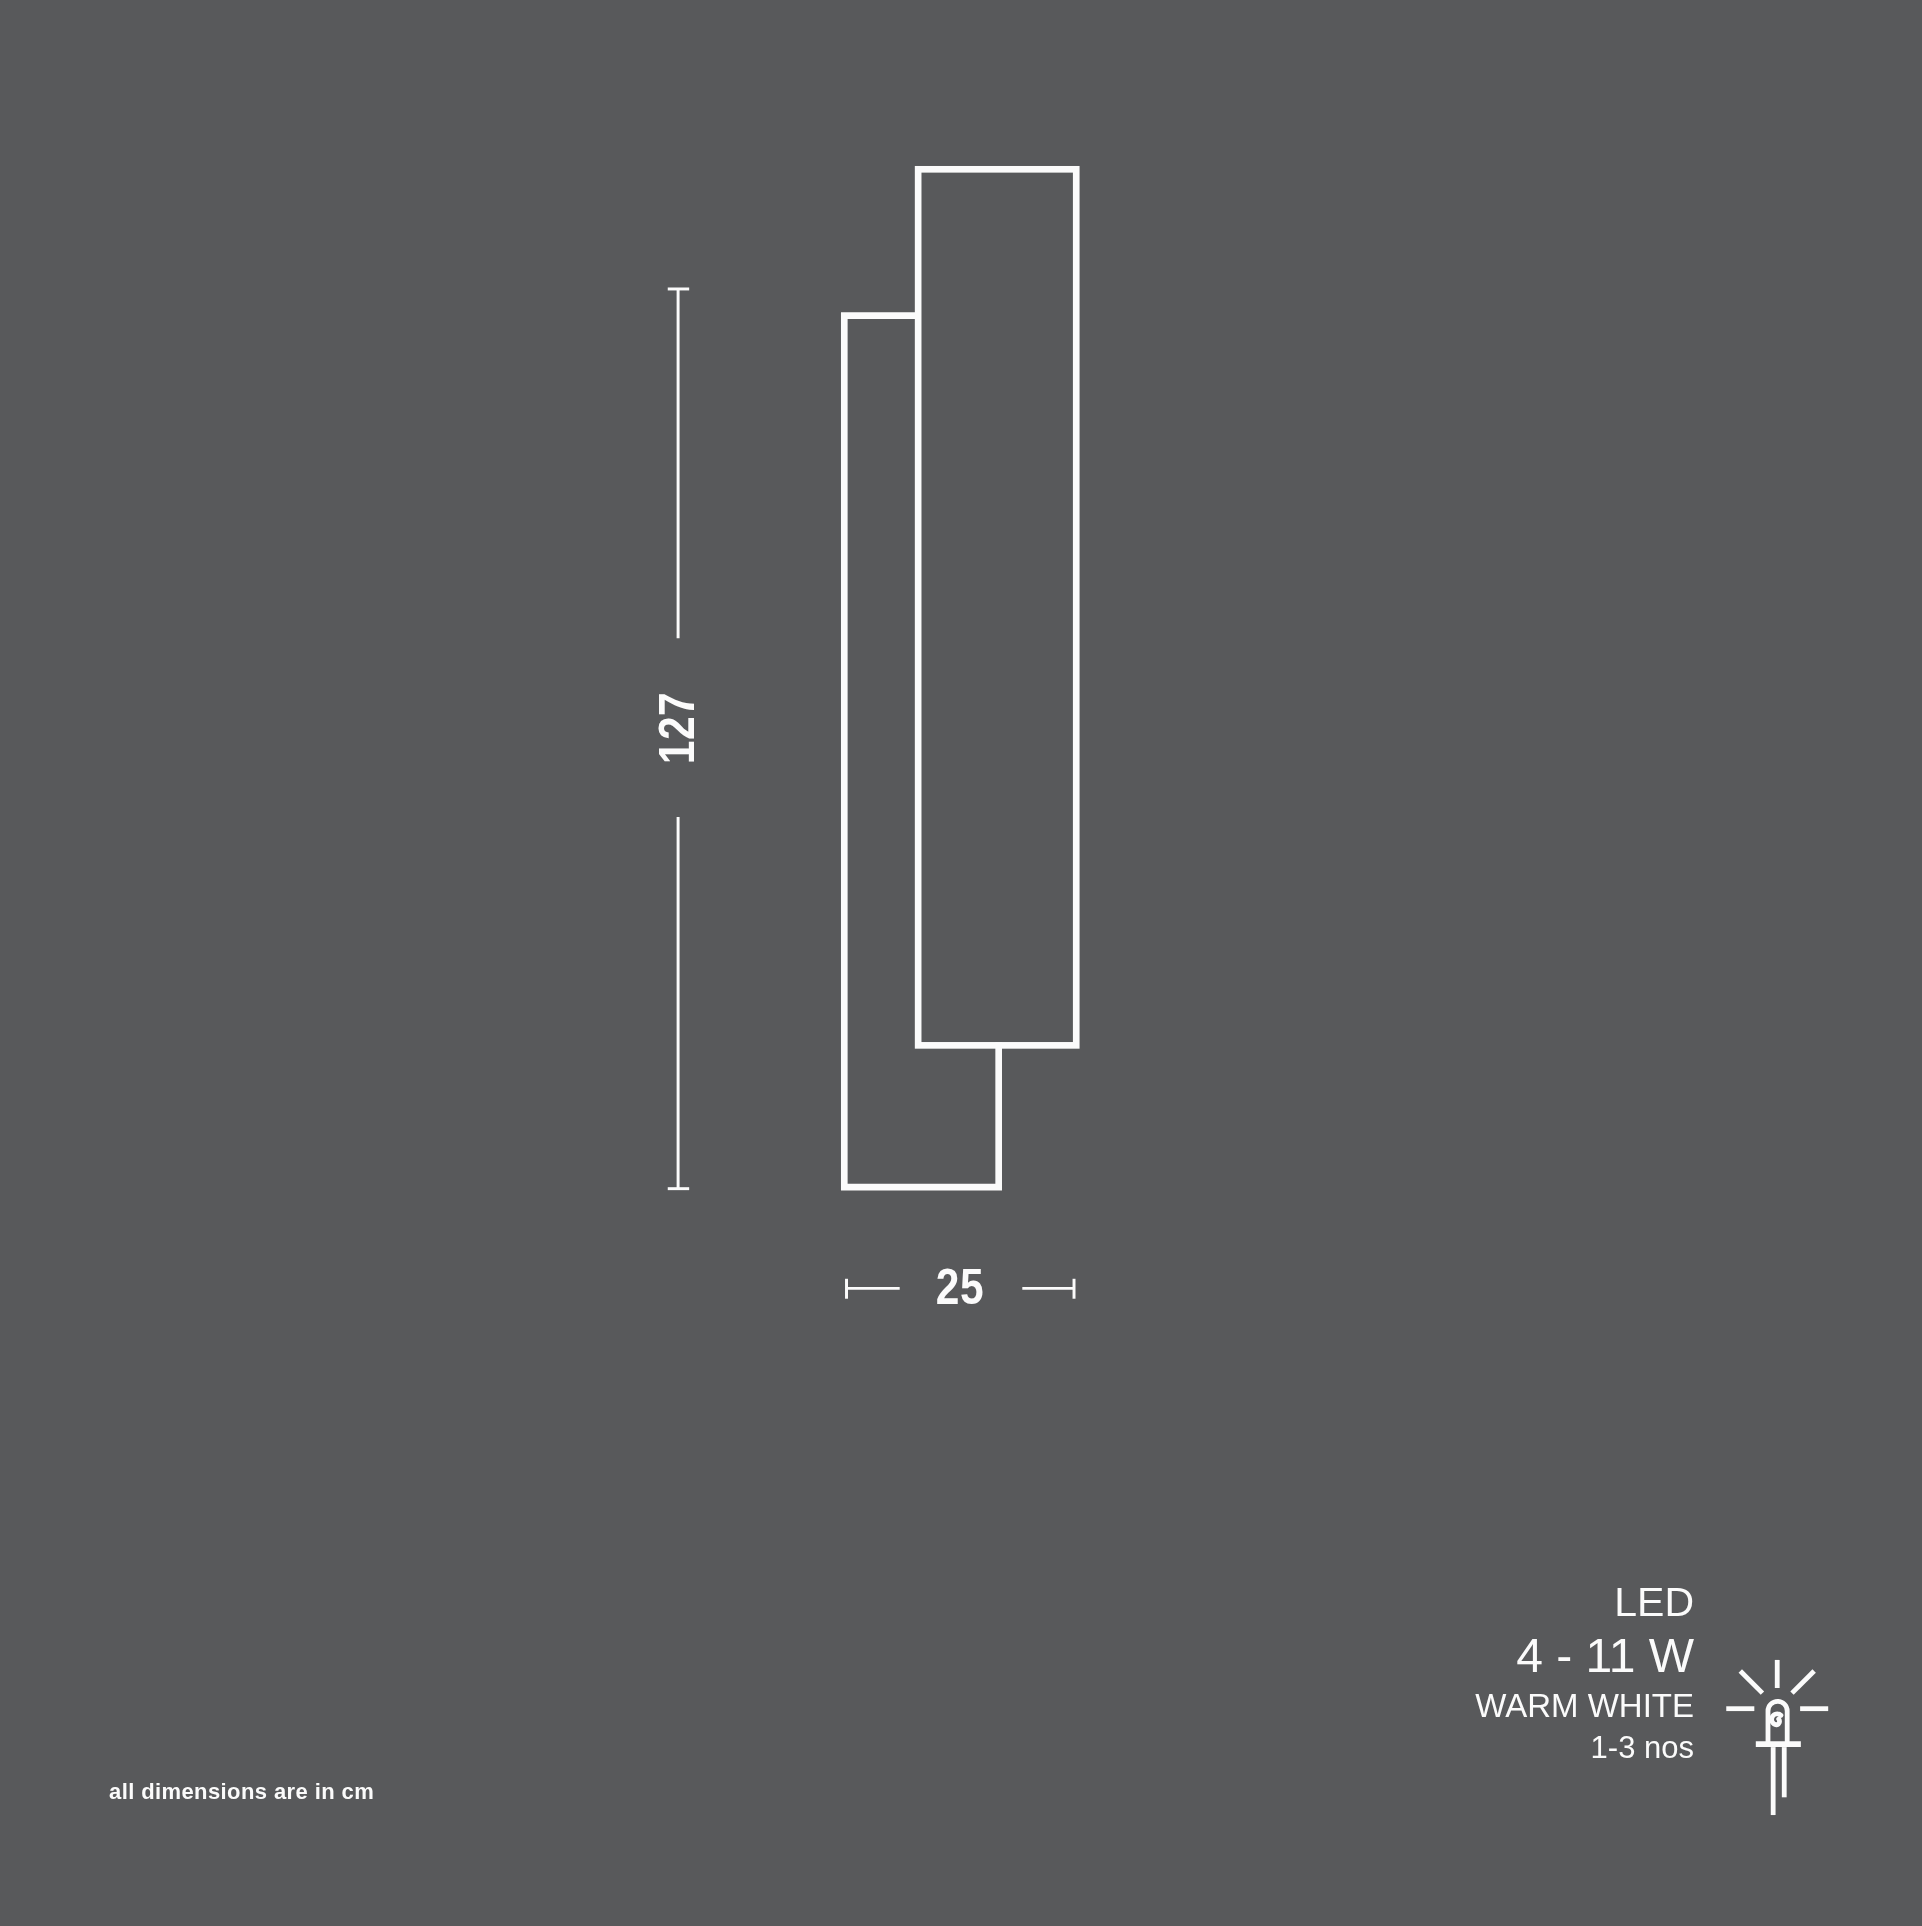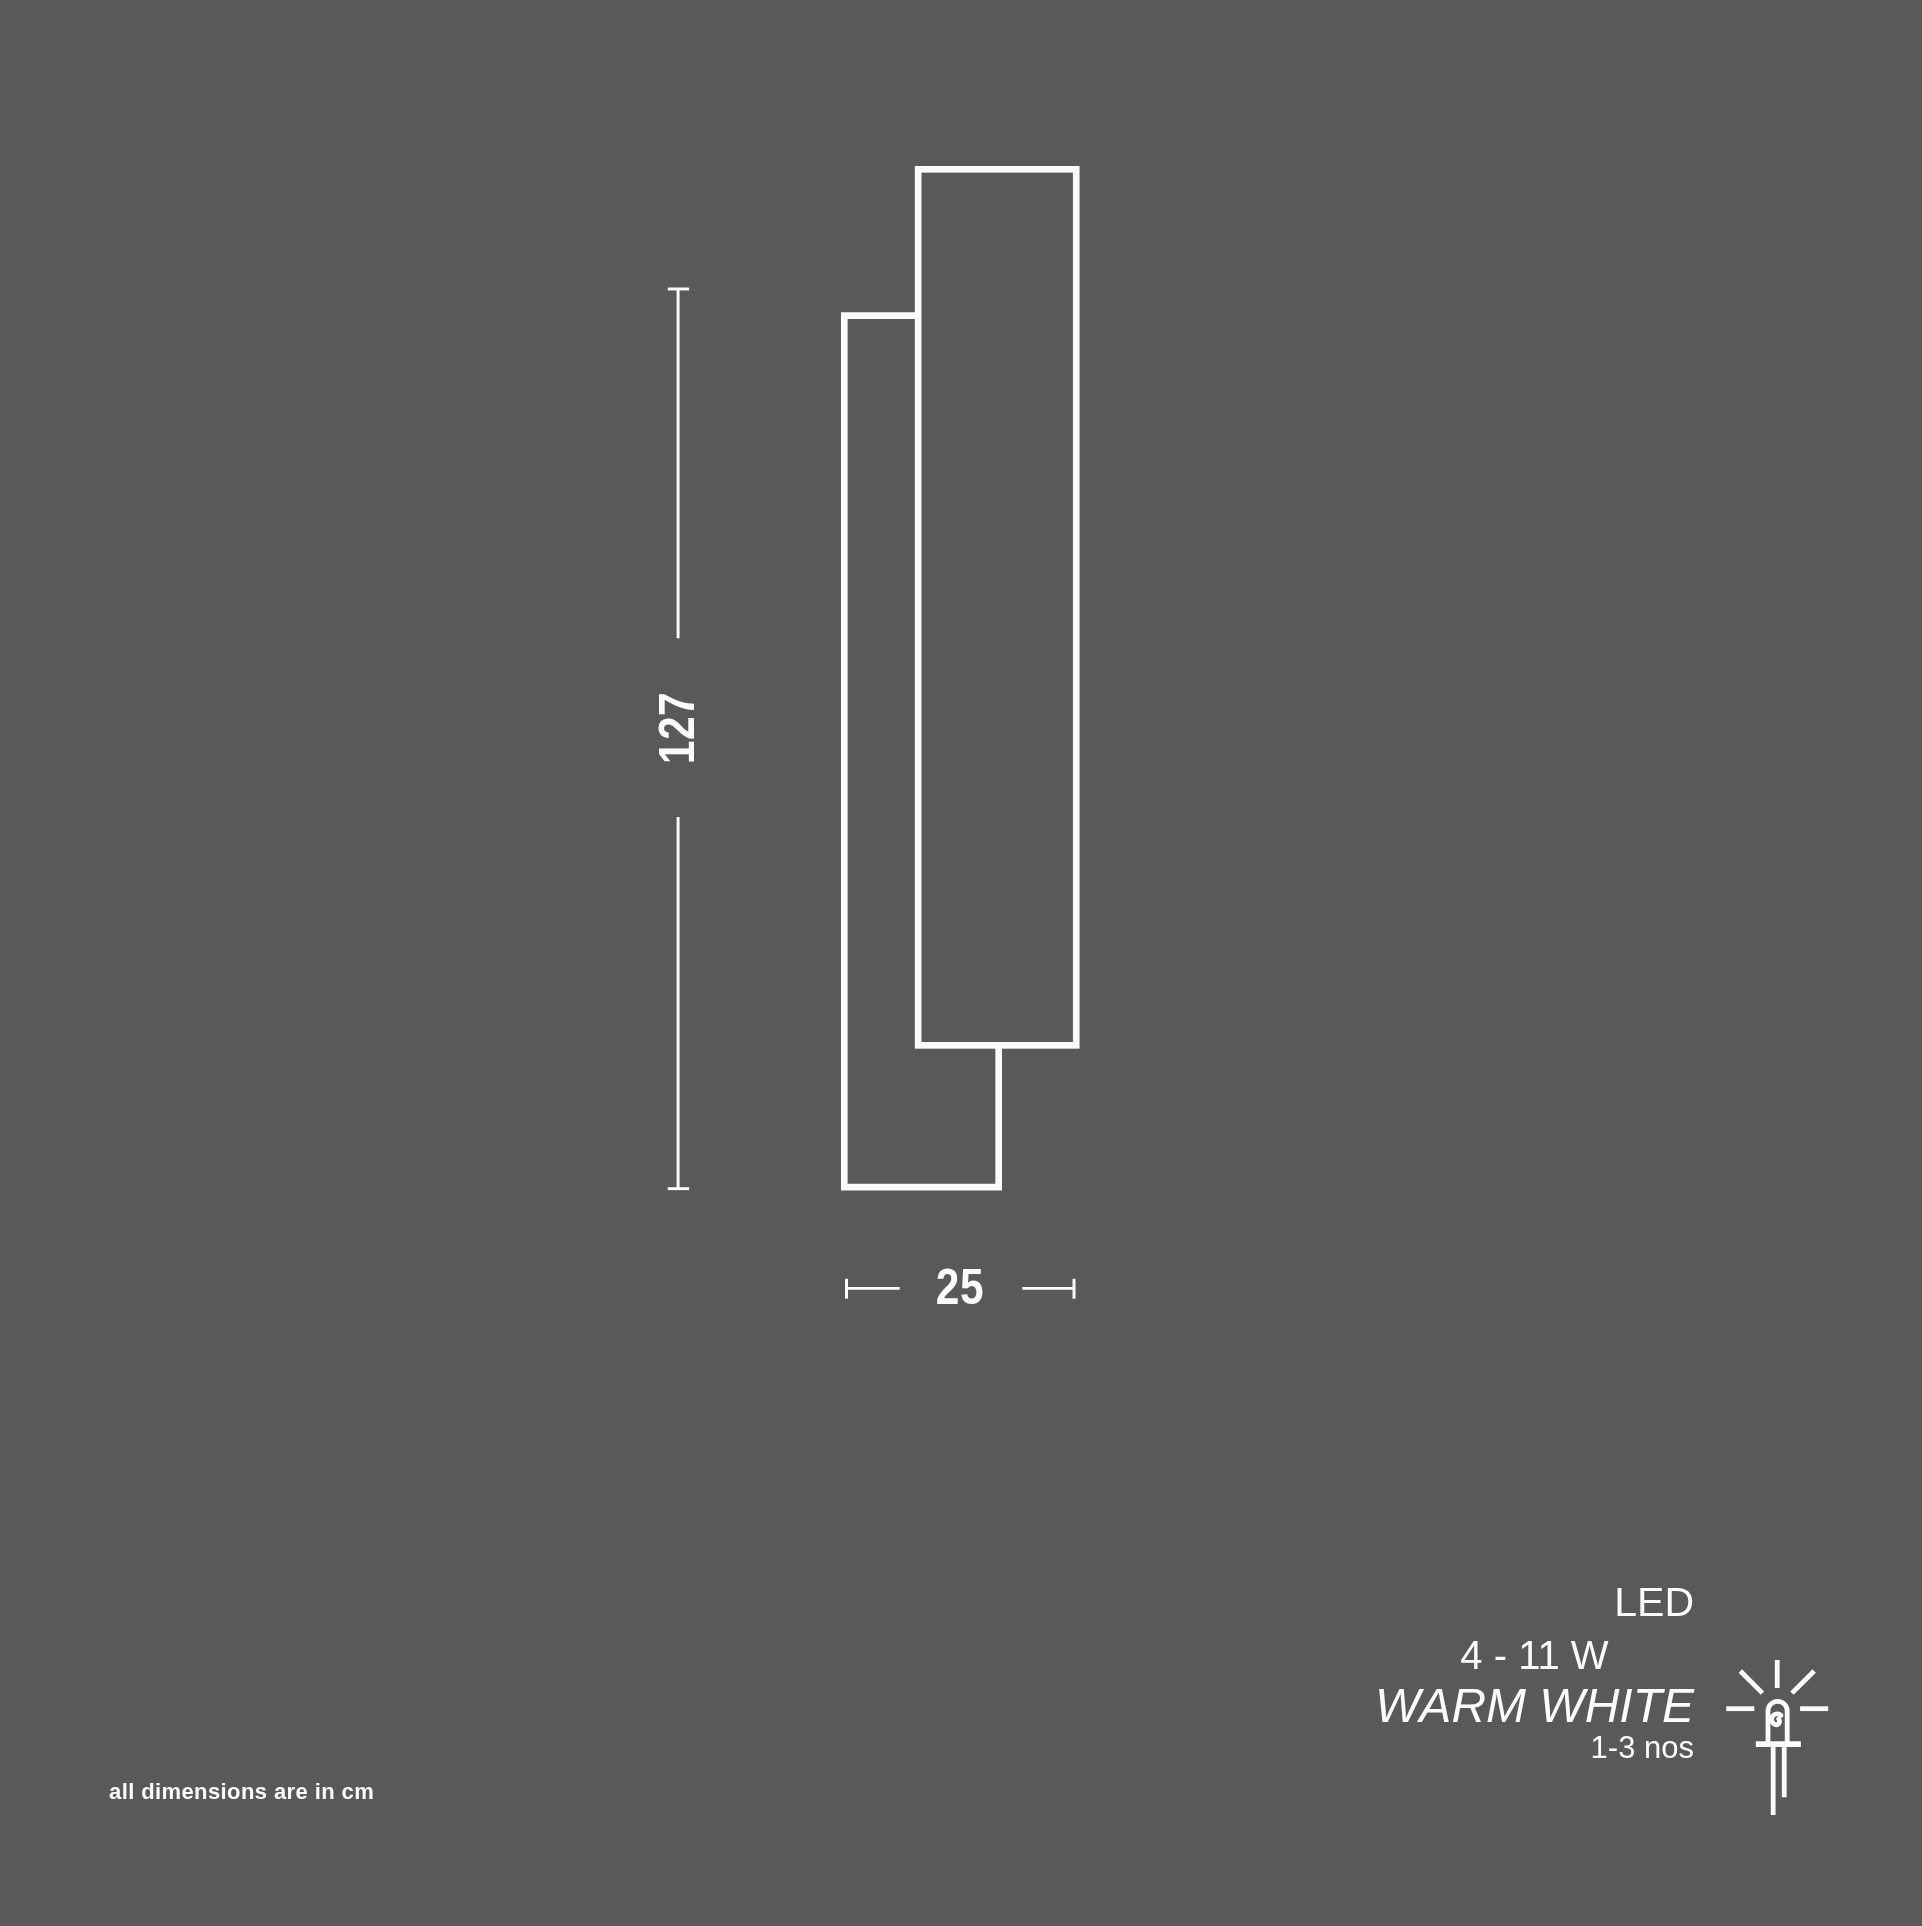--- a/index.html
+++ b/index.html
@@ -46,22 +46,22 @@
     letter-spacing: 0.4px;
     white-space: nowrap;
     font-weight: bold;
   }
   .spec {
     right: 228px; top: 1576px;
     text-align: right;
     white-space: nowrap;
   }
   .spec-l1 { font-size: 41px; line-height: 53px; }
-  .spec-l2 { font-size: 40px; line-height: 53px; text-align: center; }
-  .spec-l3 { font-size: 48px; line-height: 47px; font-style: italic; }
+  .spec-l2 { font-size: 48px; line-height: 53px; }
+  .spec-l3 { font-size: 33px; line-height: 47px; }
   .spec-l4 { font-size: 31px; line-height: 38px; }
 </style>
 </head>
 <body>
 
 <div class="canvas">
 
   <svg class="svg-layer" viewBox="0 0 2602 2607">
 
     <g>

